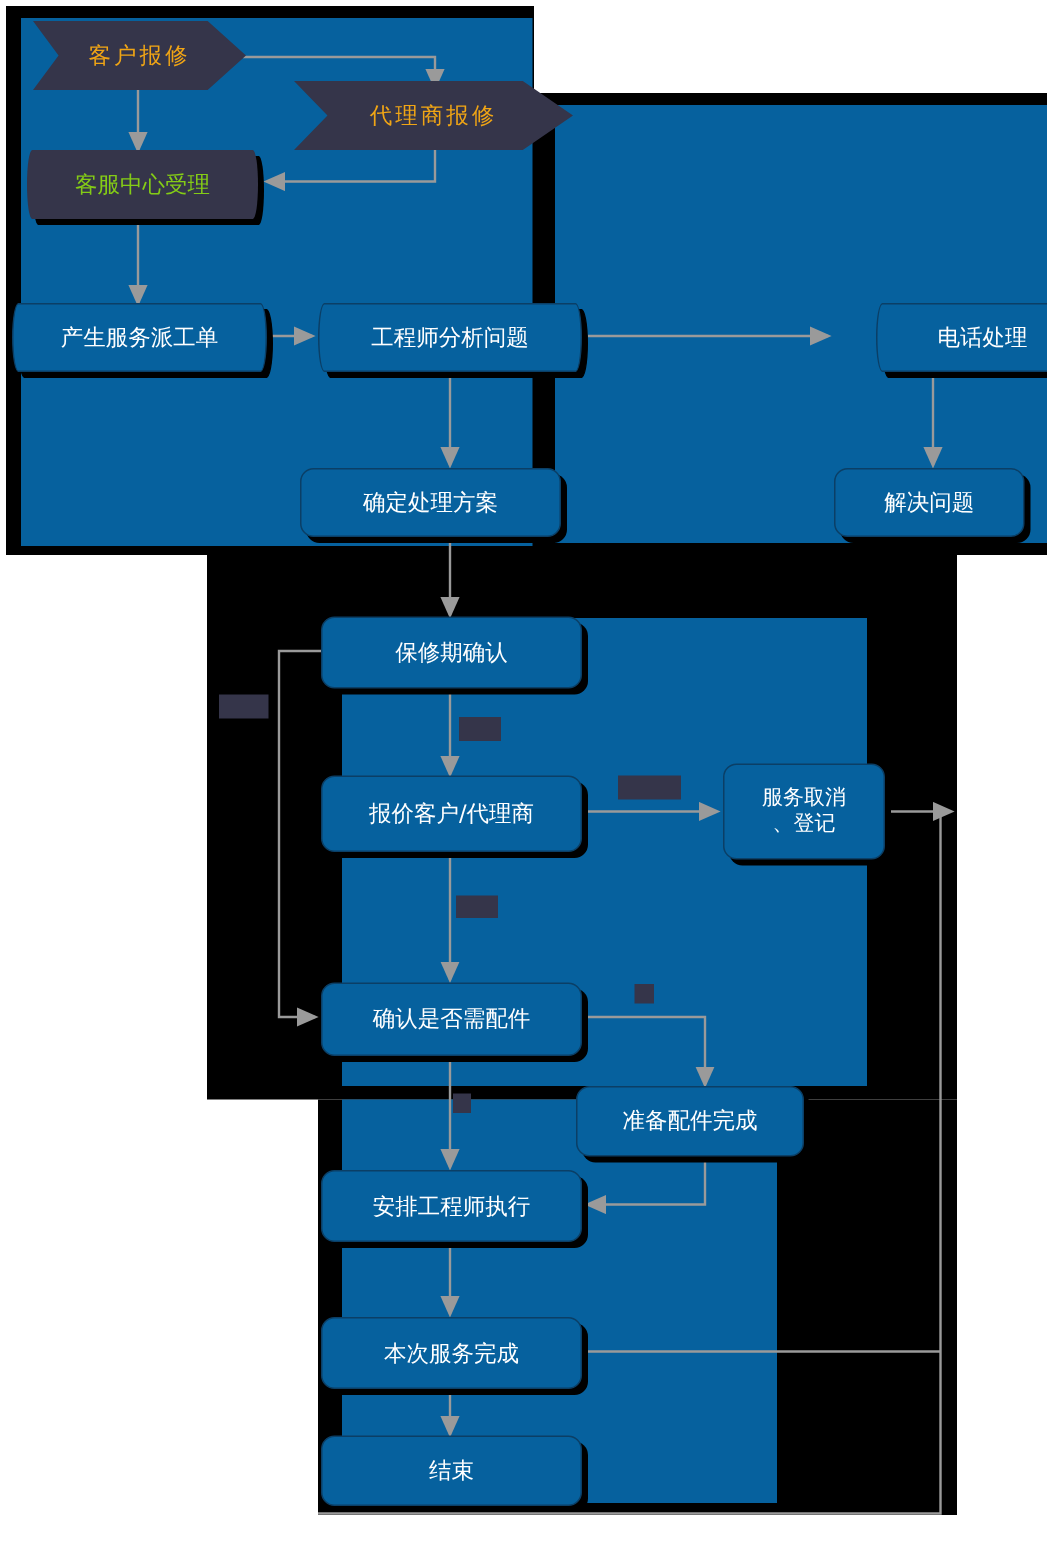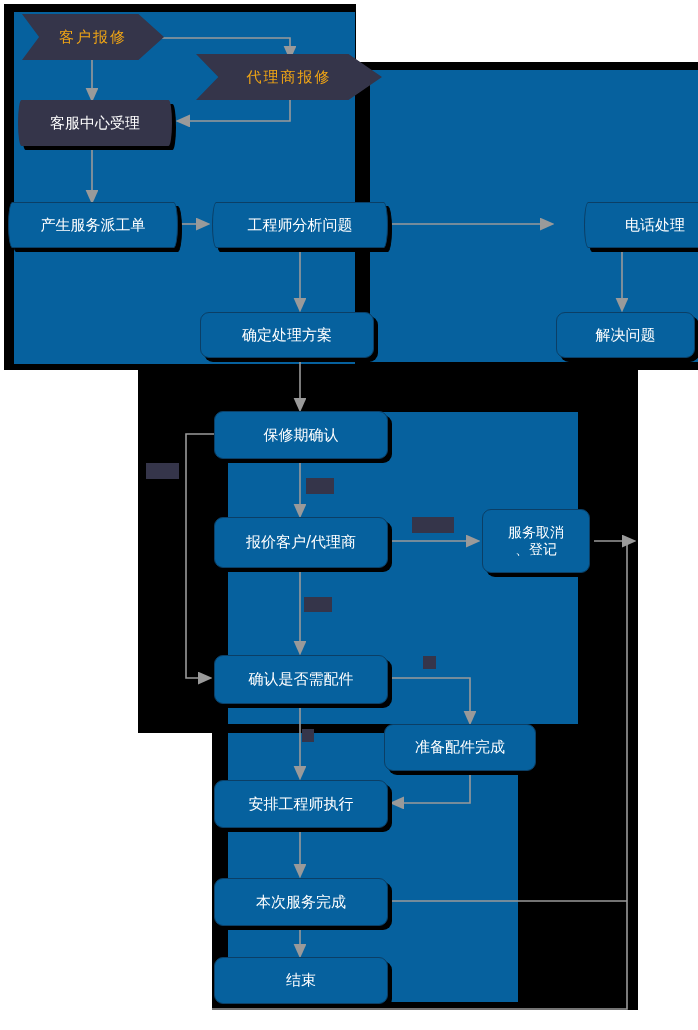--- a/index.html
+++ b/index.html
@@ -23,21 +23,21 @@
   .proc{background:#06619e;border:1.5px solid #0b3f66;border-radius:9px;
         color:#ffffff;font-size:15px;box-shadow:4px 4px 0 #000;}
 
   
   .chev{background:#35354a;color:#f0a515;font-size:15px;font-weight:normal;
         letter-spacing:2px;
         clip-path:polygon(0% 0%,82% 0%,100% 50%,82% 100%,0% 100%,12% 50%);
         filter:drop-shadow(4px 4px 0 #000);}
 
   
-  .docdark{background:#35354a;color:#ffffff;font-size:15px;
+  .docdark{background:#35354a;color:#84cc16;font-size:15px;
            border-radius:6px/40px;
            filter:drop-shadow(4px 4px 0 #000);}
 
   
   .docblue{background:#06619e;color:#ffffff;font-size:15px;
            border:1.5px solid #0b3f66;border-radius:7px/38px;
            filter:drop-shadow(4px 4px 0 #000);}
 
   
   .chip{position:absolute;background:#35354a;}
@@ -140,21 +140,21 @@
   </div>
 
   <div class="node docblue" style="left:584px; top:202px; width:142px; height:46px;">
     <span class="lbl">电话处理</span>
   </div>
 
   <div class="node proc" style="left:200px; top:312px; width:174px; height:46px;">
     <span class="lbl">确定处理方案</span>
   </div>
 
-  <div class="node proc" style="left:556px; top:312px; width:139px; height:46px;">
+  <div class="node proc" style="left:556px; top:312px; width:127px; height:46px;">
     <span class="lbl">解决问题</span>
   </div>
 
   <div class="node proc" style="left:214px; top:411px; width:174px; height:48px;">
     <span class="lbl">保修期确认</span>
   </div>
 
   <div class="node proc" style="left:214px; top:517px; width:174px; height:51px;">
     <span class="lbl">报价客户/代理商</span>
   </div>

